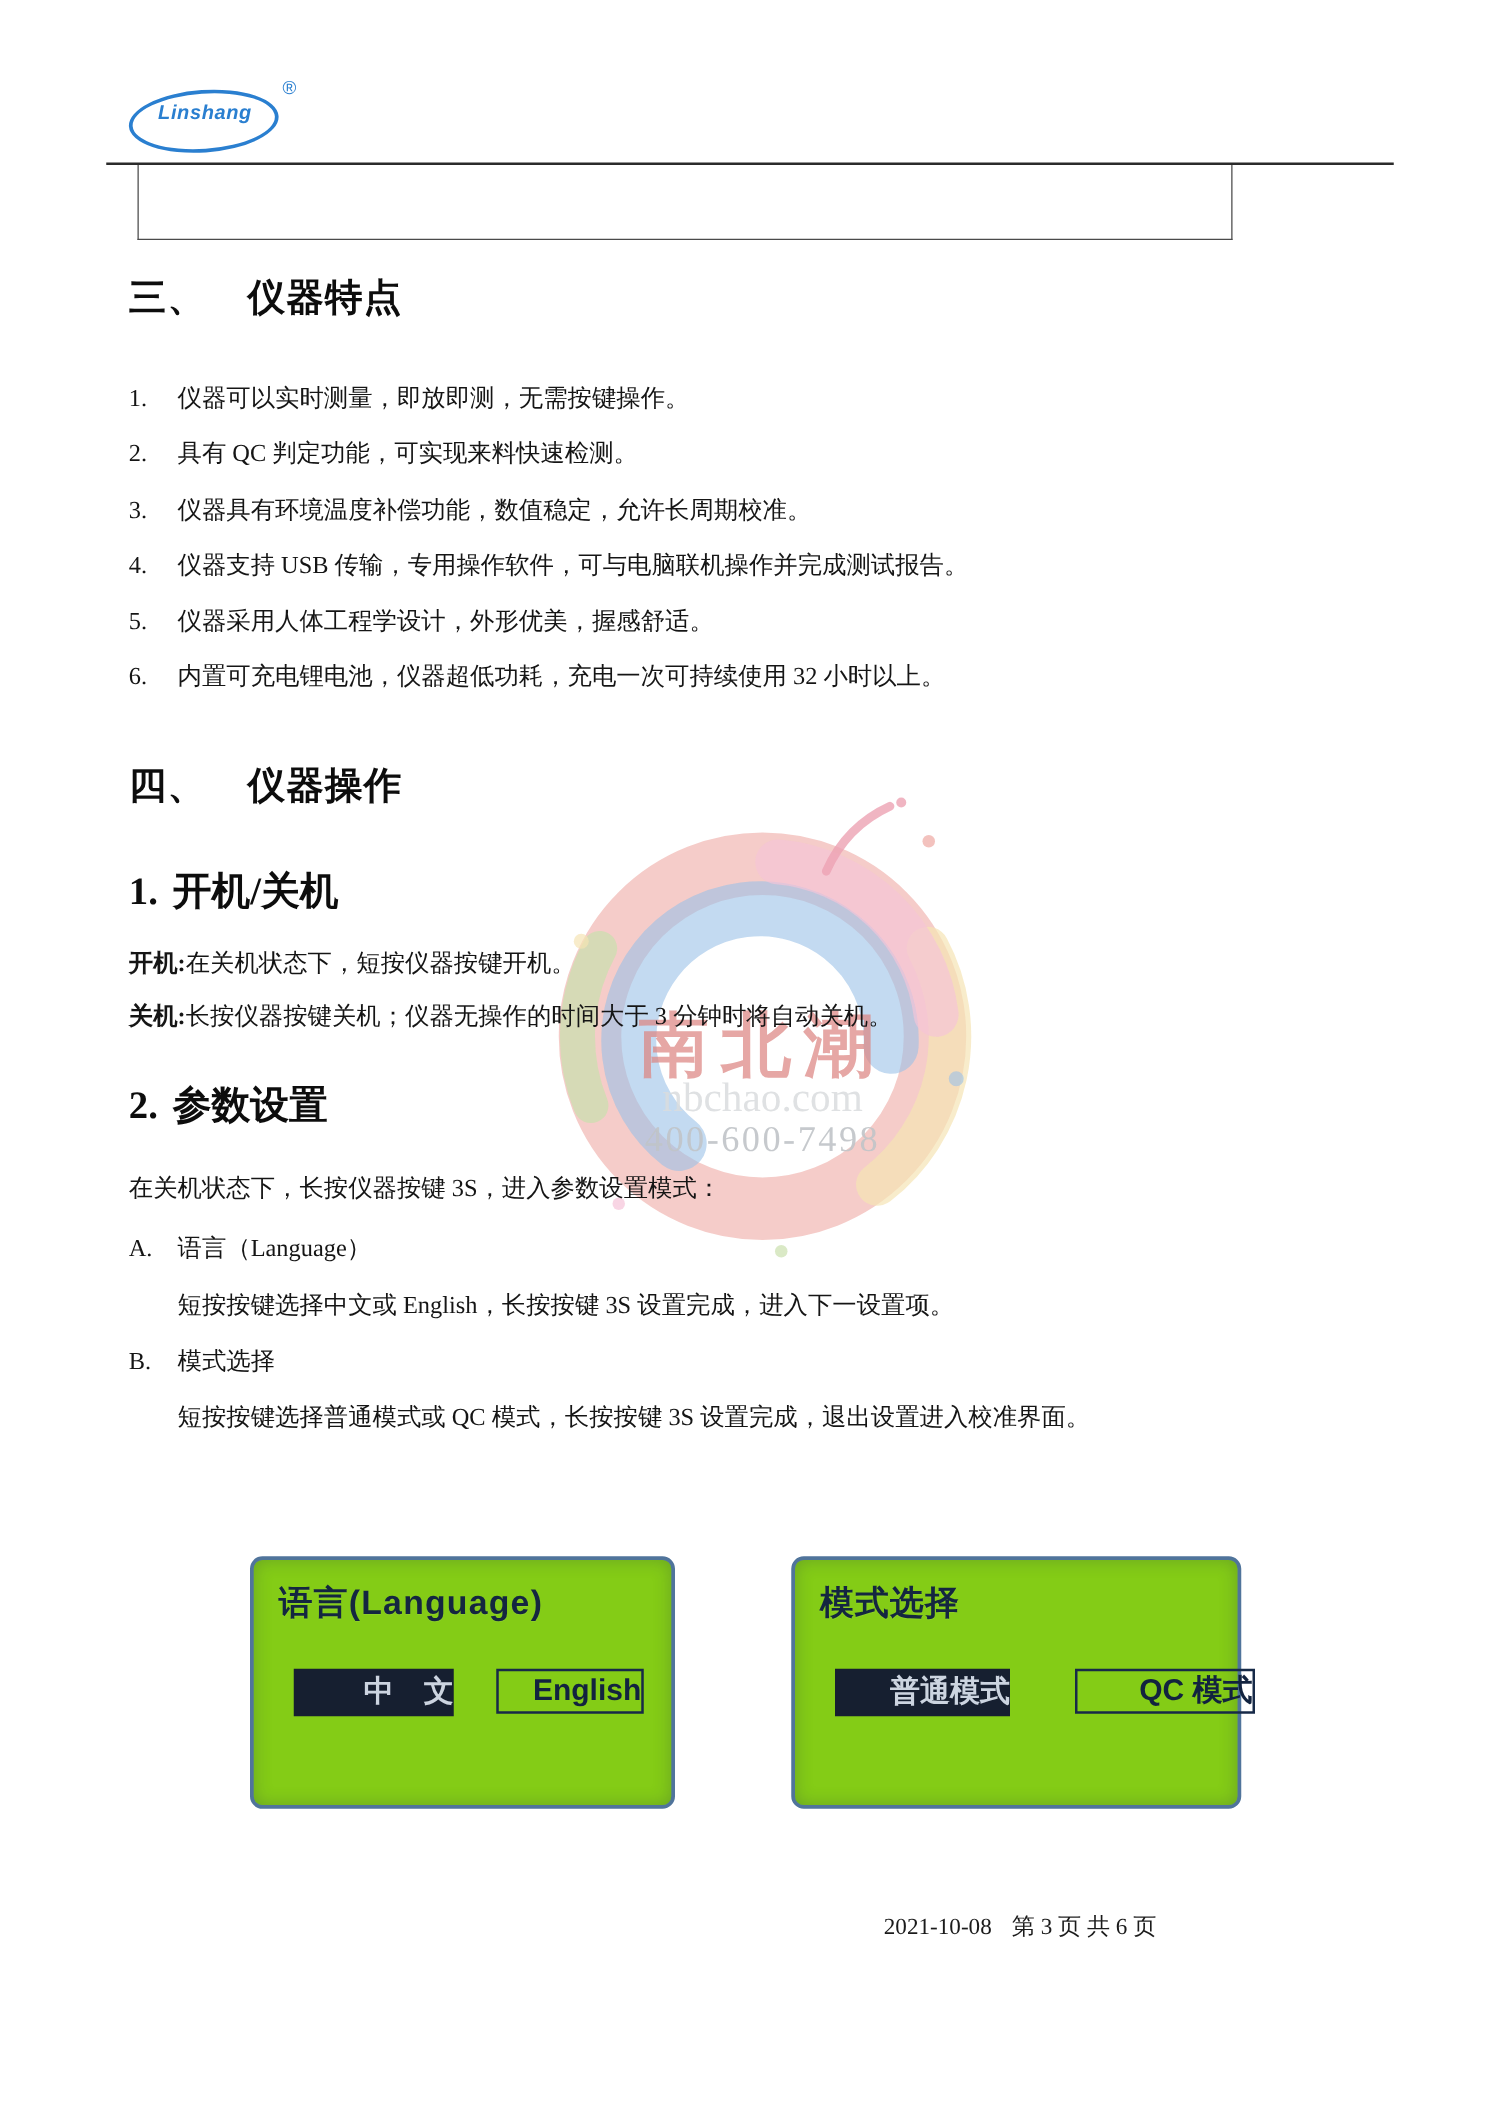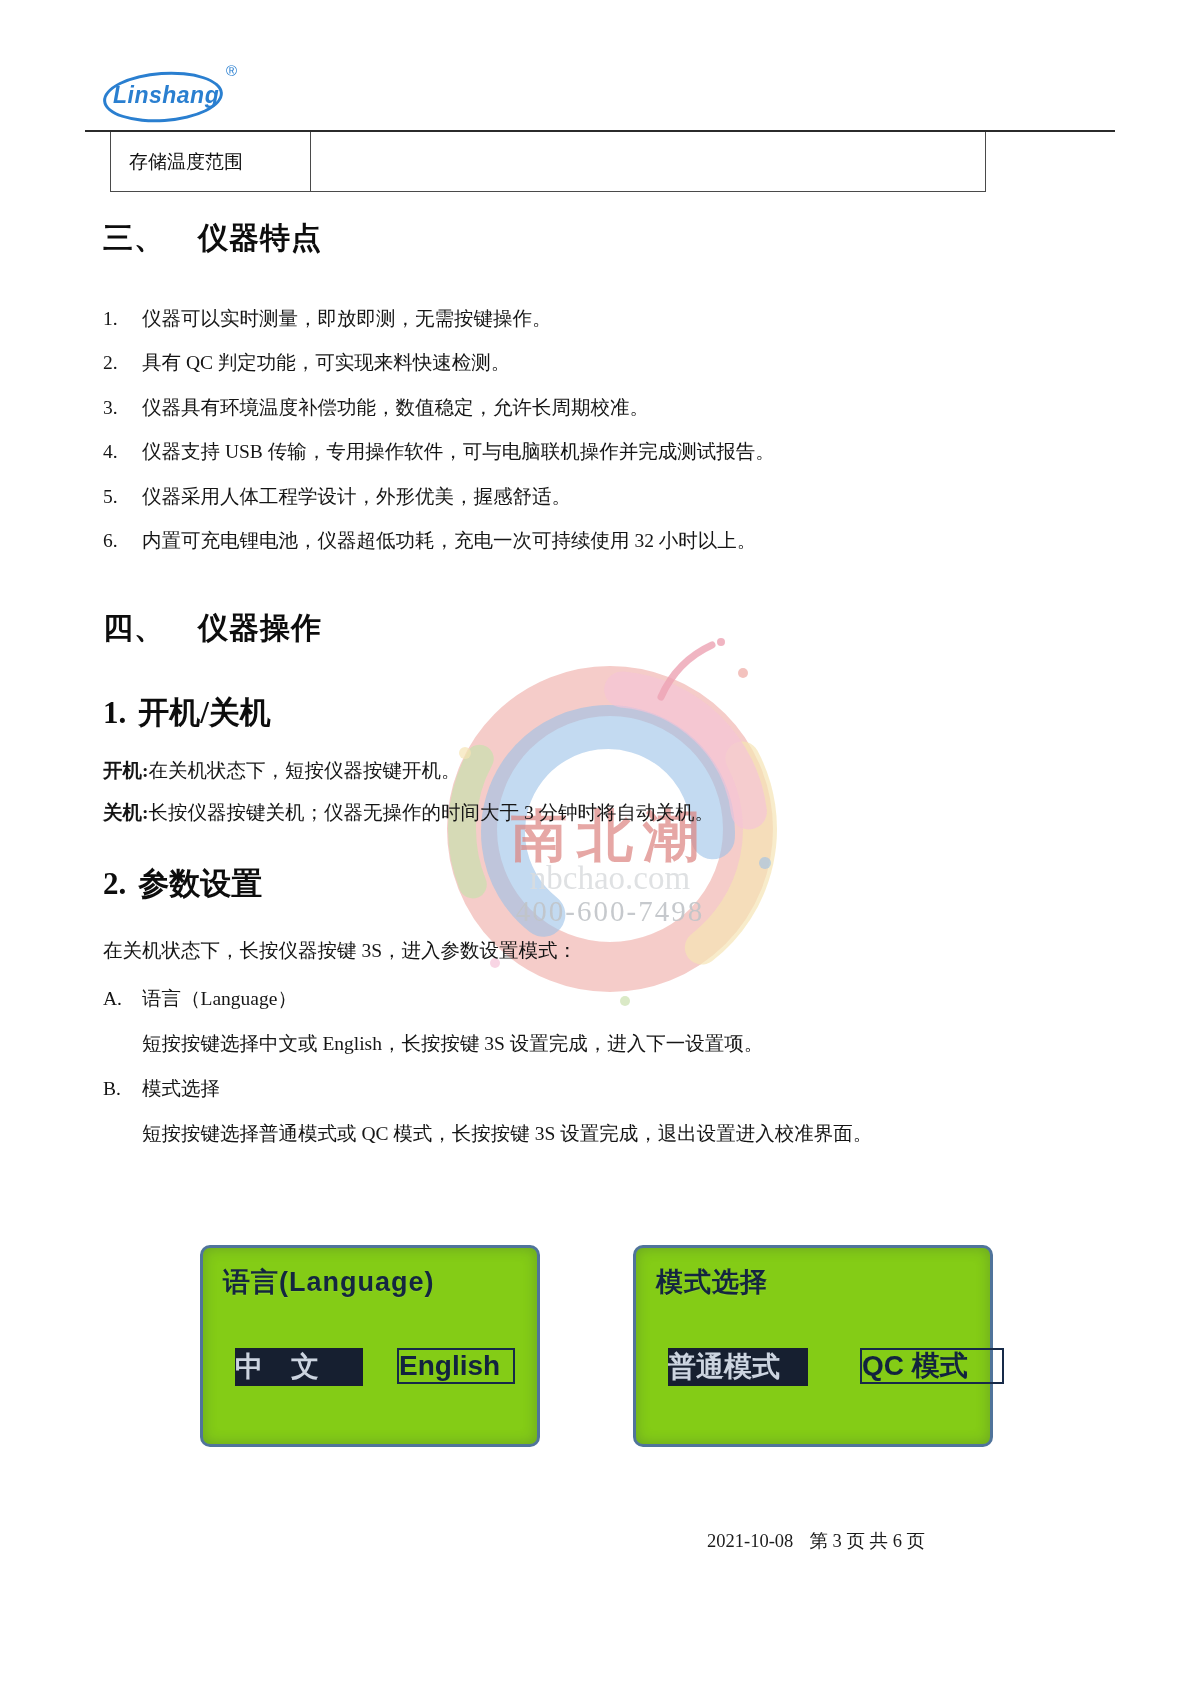--- a/index.html
+++ b/index.html
@@ -11,21 +11,21 @@
   }
   
   .logo { position:absolute; left:103px; top:68px; width:126px; height:58px; }
   .logo-ellipse {
     position:absolute; left:0; top:4px; width:120px; height:50px;
     border:3px solid #2a7fd0; border-radius:50%; transform:rotate(-4deg);
   }
   .logo-text {
     position:absolute; left:10px; top:14px; width:102px; text-align:center;
     font-family:"Liberation Sans", sans-serif; font-weight:bold; font-style:italic;
-    font-size:23px; color:#2a7fd0; letter-spacing:0.5px;
+    font-size:16px; color:#2a7fd0; letter-spacing:0.5px;
   }
   .logo-r { position:absolute; right:-8px; top:-6px; font-size:15px; color:#2a7fd0;
     font-family:"Liberation Sans", sans-serif; }
   
   .page-rule { position:absolute; left:85px; top:130px; width:1030px; height:2px; background:#2b2b2b; }
   .spec-table {
     position:absolute; left:110px; top:132px; width:876px; height:60px;
     border-left:1px solid #4a4a4a; border-right:1px solid #4a4a4a; border-bottom:1px solid #4a4a4a;
     display:flex; align-items:stretch; background:transparent;
   }
@@ -54,21 +54,21 @@
     position:absolute; top:1245px; height:202px;
     background:#84cc16; border:3px solid #50749b; border-radius:10px;
     box-shadow: inset 0 0 14px rgba(24,44,74,0.25);
     font-family:"Liberation Sans", sans-serif;
   }
   .screen-title {
     position:absolute; left:20px; top:16px; font-size:27px; font-weight:bold;
     color:#142640; letter-spacing:1px; text-shadow:0 1px 0 rgba(255,255,255,0.08);
   }
   .scr-btn {
-    position:absolute; top:100px; font-size:28px; font-weight:bold; text-align:left;
+    position:absolute; top:87px; font-size:24px; font-weight:bold; text-align:right;
     line-height:38px; height:38px; white-space:nowrap;
   }
   .scr-btn.filled { background:#161f30; color:#ccd4e0; }
   .scr-btn.outlined { height:36px; line-height:32px; border:2px solid #172a48; color:#12233f; }
   
   .watermark { position:absolute; left:425px; top:633px; width:372px; height:382px;
     opacity:0.62; pointer-events:none; z-index:0; }
   .content-layer { position:relative; z-index:1; }
   
   .footer {
@@ -105,21 +105,20 @@
   <div class="content-layer">
 
     <div class="logo">
       <div class="logo-ellipse"></div>
       <div class="logo-text">Linshang</div>
       <div class="logo-r">®</div>
     </div>
 
     <div class="page-rule"></div>
     <div class="spec-table">
-      <div class="spec-cell label">存储温度范围</div>
     </div>
 
     <div class="h-major" style="top:218px">
       <span class="h-num">三、</span><span>仪器特点</span>
     </div>
 
     <div class="oitem" style="top:305px">
       <span class="num">1.</span><span>仪器可以实时测量，即放即测，无需按键操作。</span>
     </div>
     <div class="oitem" style="top:349px">

